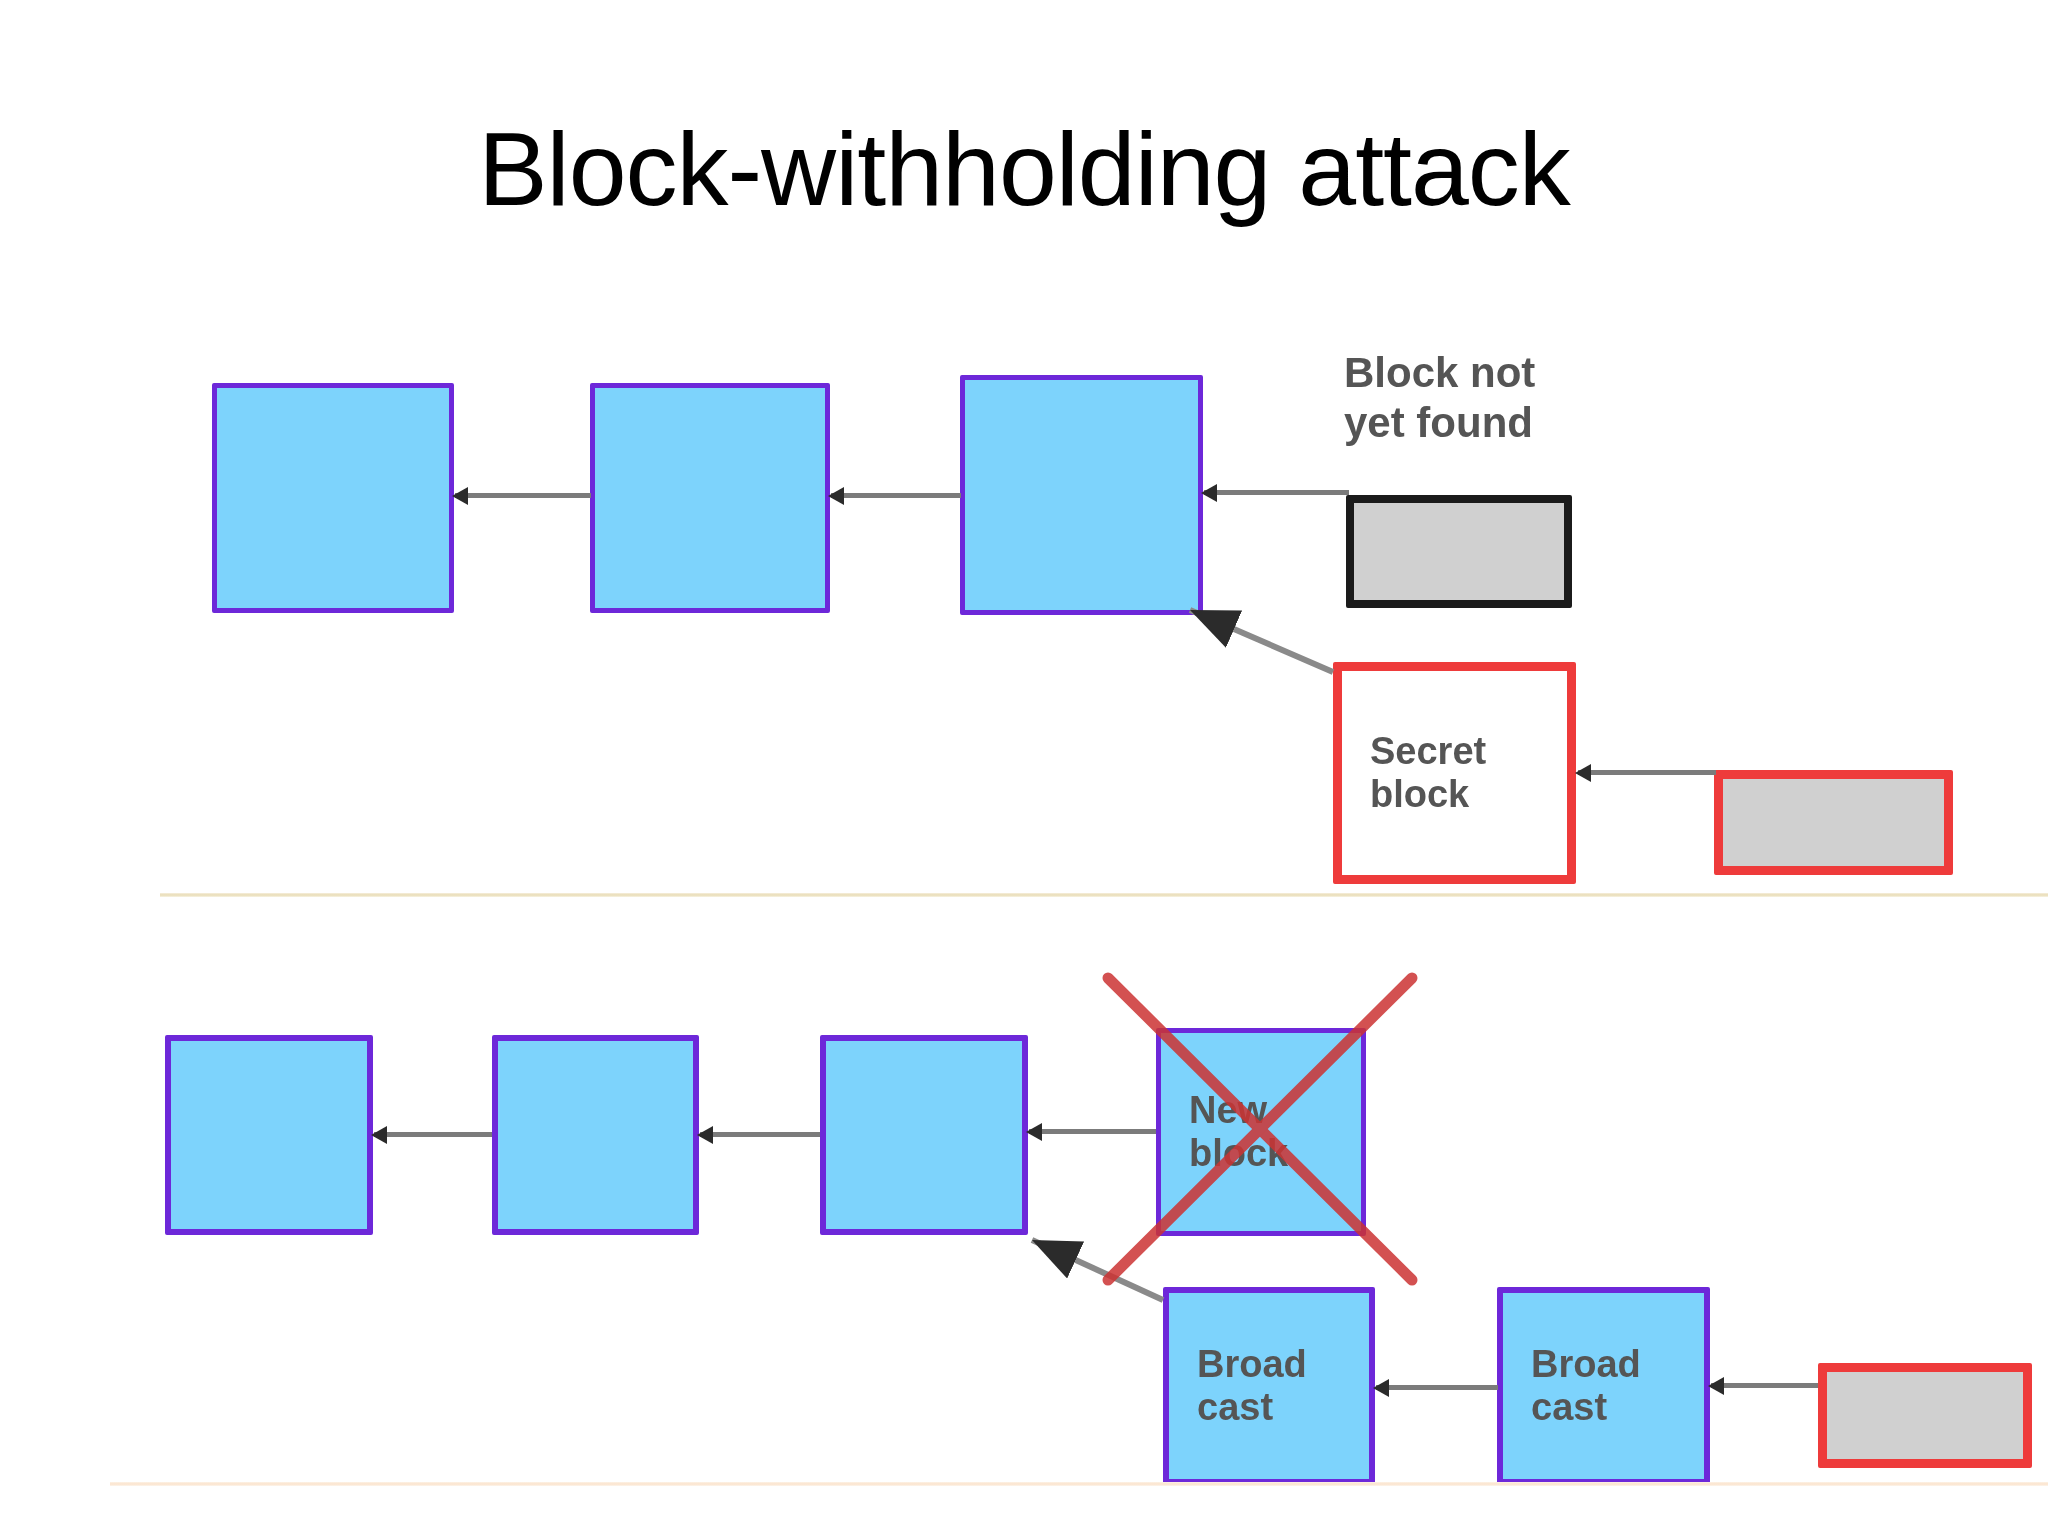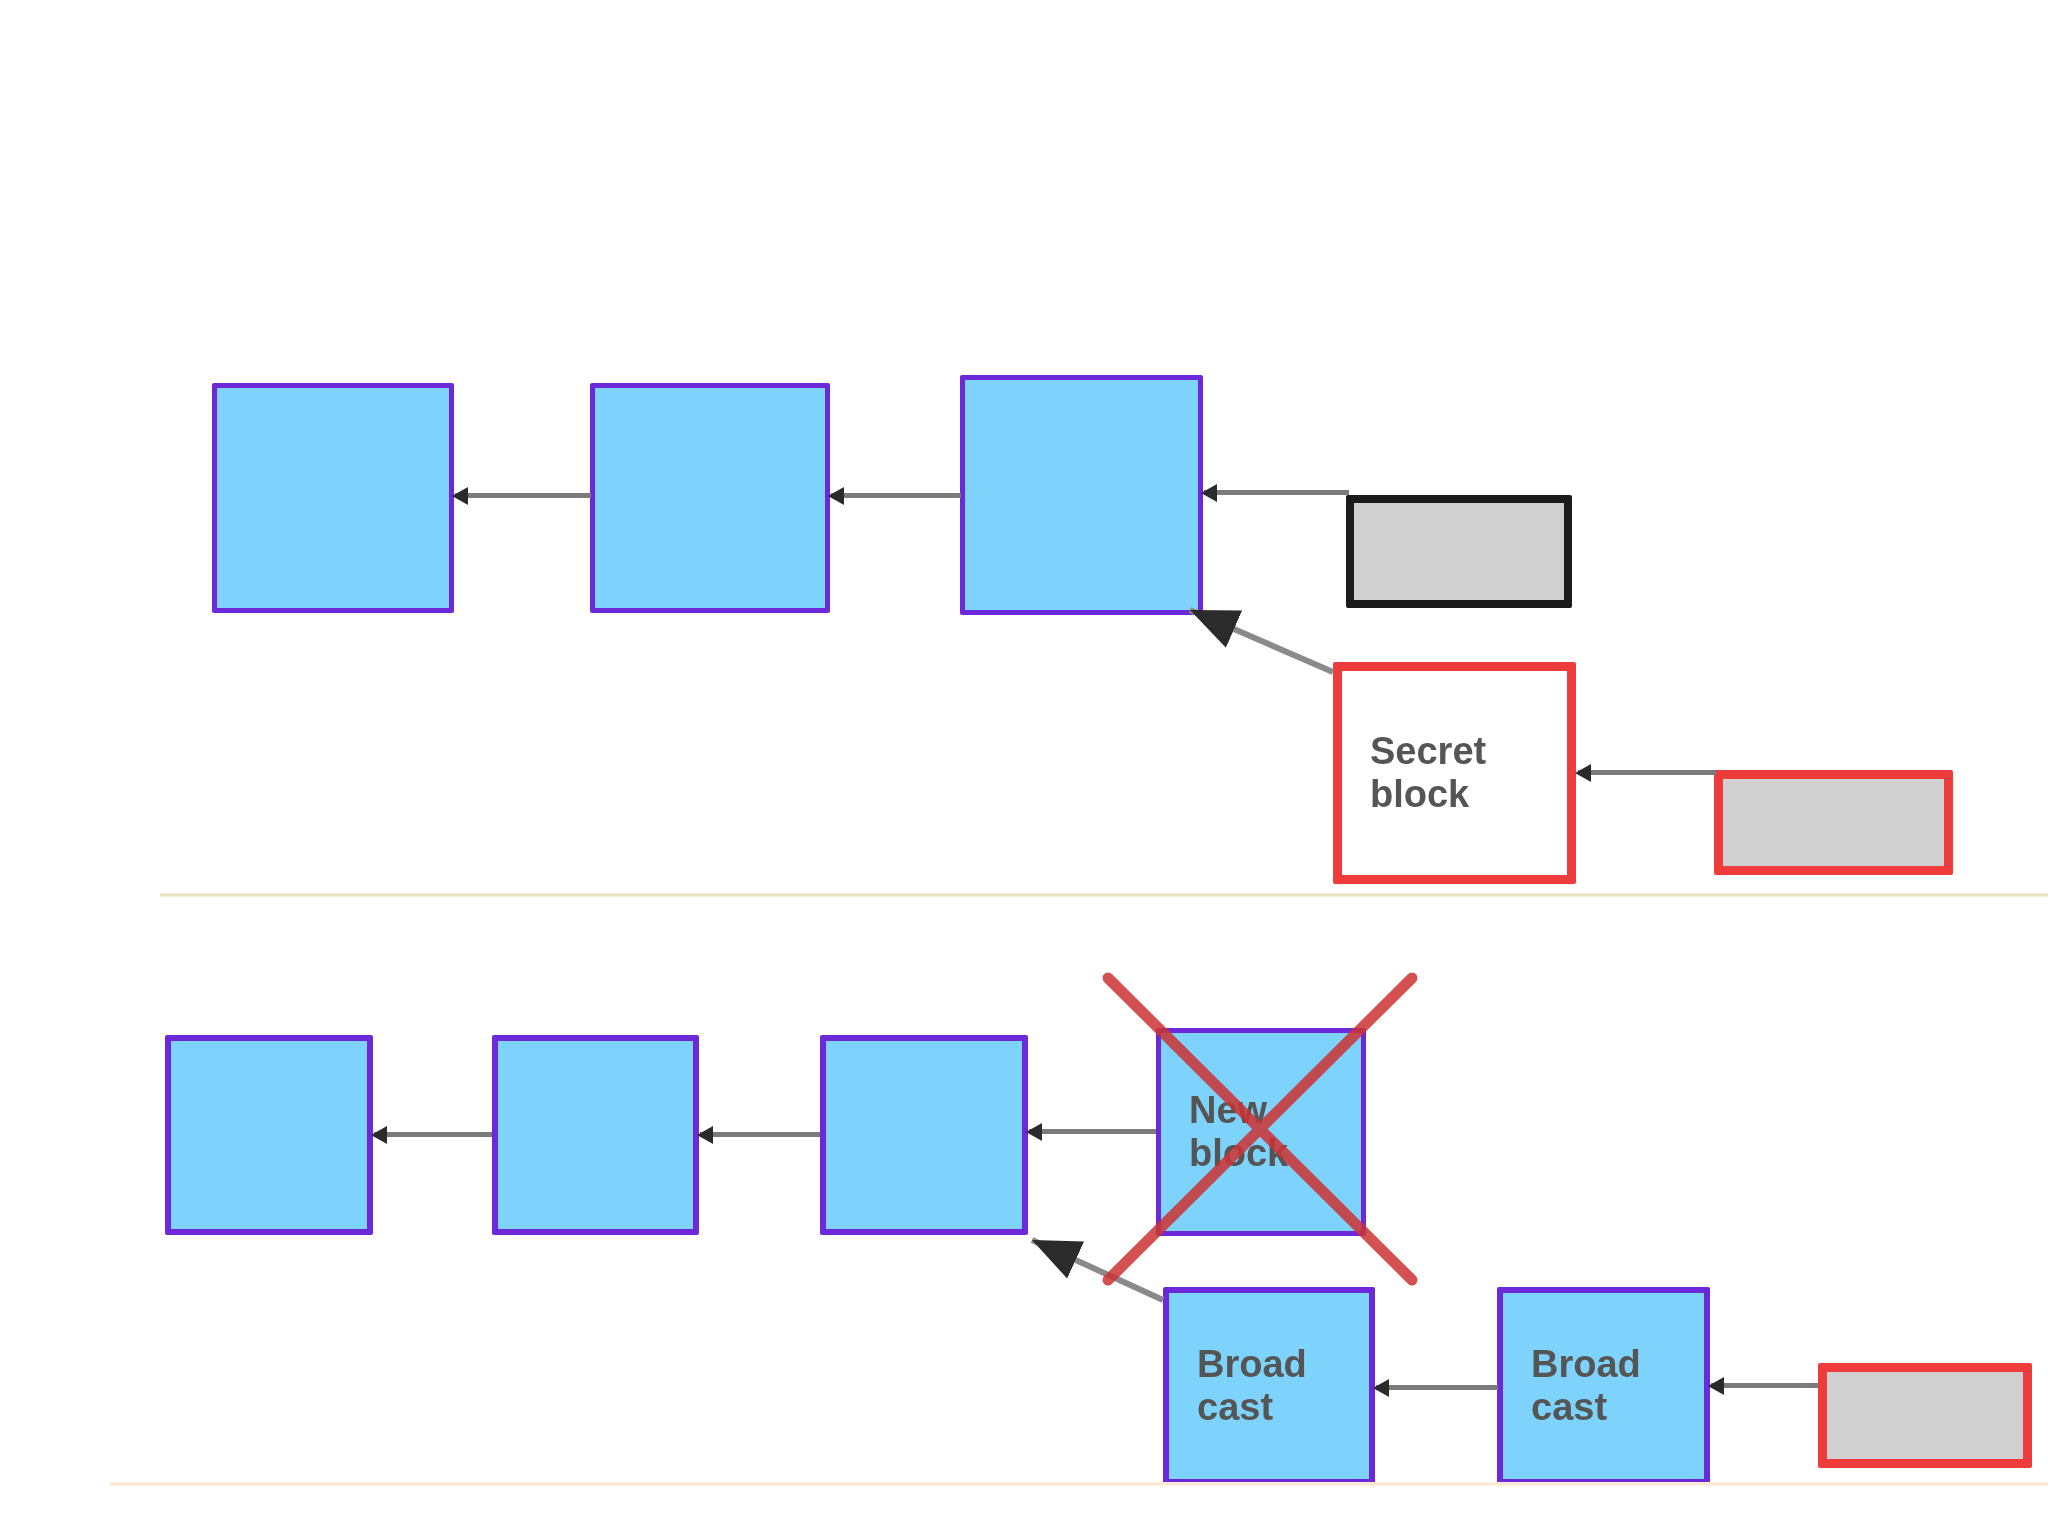--- a/index.html
+++ b/index.html
@@ -124,35 +124,38 @@
     width: 2048px;
     height: 1536px;
     pointer-events: none;
   }
 </style>
 </head>
 <body>
 
 <div id="slide">
 
+  <div id="slide-title">Block-withholding attack</div>
 
   <div class="blk" style="left:212px; top:383px; width:242px; height:230px;">
     <div class="blk-label"></div>
   </div>
   <div class="blk" style="left:590px; top:383px; width:240px; height:230px;">
     <div class="blk-label"></div>
   </div>
   <div class="blk" style="left:960px; top:375px; width:243px; height:240px;">
     <div class="blk-label"></div>
   </div>
 
   <div class="conn" style="left:455px; top:493px; width:136px;"></div>
   <div class="conn" style="left:831px; top:493px; width:130px;"></div>
   <div class="conn" style="left:1204px; top:490px; width:145px;"></div>
 
+  <div class="caption" style="left:1344px; top:348px; width:300px;">Block not
+yet found</div>
 
   <div class="blk gray" style="left:1346px; top:495px; width:226px; height:113px;">
     <div class="blk-label"></div>
   </div>
 
   <div class="blk red" style="left:1333px; top:662px; width:243px; height:222px;">
     <div class="blk-label left">Secret
 block</div>
   </div>
 

